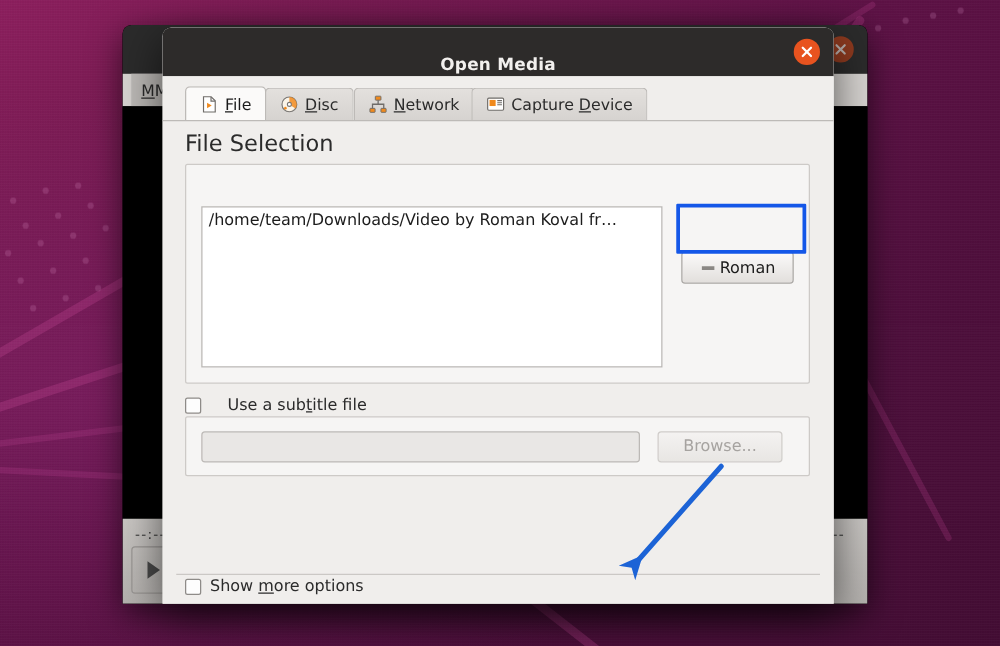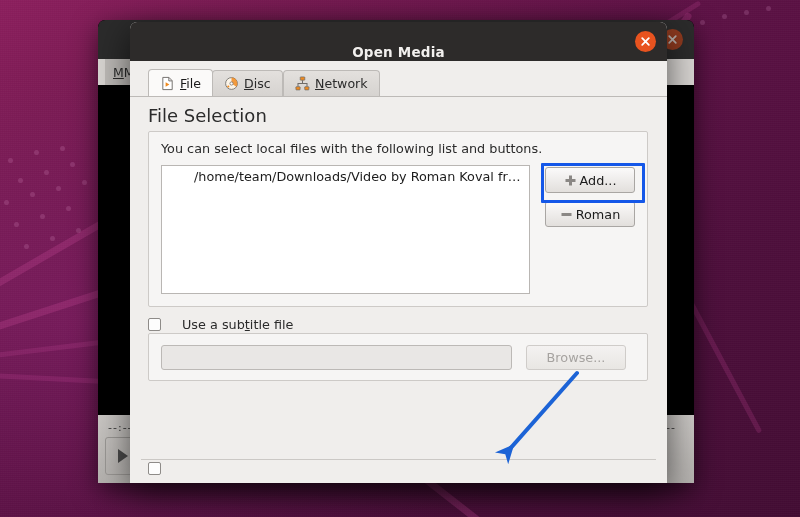--- a/index.html
+++ b/index.html
@@ -190,21 +190,20 @@
   #file-hint {
     position: absolute; left: 12px; top: 9px;
     font-size: 12.8px; color: #2b2b2b;
   }
   #file-list {
     position: absolute; left: 12px; top: 33px;
     width: 369px; height: 129px;
     background: #ffffff;
     border: 1px solid #b9b6b3;
     box-sizing: border-box;
-    padding-left: 27px;
   }
   #file-list-row {
     padding: 3px 5px 0 5px;
     font-size: 12.8px; color: #1c1c1c;
     white-space: nowrap; overflow: hidden;
     cursor: pointer;
   }
 
   .side-btn {
     position: absolute;
@@ -400,37 +399,38 @@
       <div class="tab" style="left:153px;justify-content:space-between;">
         <svg class="tab-icon" viewBox="0 0 16 16" aria-hidden="true">
           <rect x="5.6" y="1" width="4.8" height="3.4" rx=".5" fill="#f08a1e" stroke="#6f6c69" stroke-width=".8"></rect>
           <rect x="1" y="11.4" width="4.4" height="3.4" rx=".5" fill="#f08a1e" stroke="#6f6c69" stroke-width=".8"></rect>
           <rect x="10.4" y="11.4" width="4.4" height="3.4" rx=".5" fill="#f08a1e" stroke="#6f6c69" stroke-width=".8"></rect>
           <path d="M8 4.5 v3.3 M3.2 11.3 v-3.4 h9.6 v3.4" fill="none" stroke="#6f6c69" stroke-width="1.1"></path>
         </svg>
         <span><u>N</u>etwork</span>
       </div>
 
+      <div class="tab" style="left:247px;">
+        <svg class="tab-icon" viewBox="0 0 16 16" aria-hidden="true">
+          <rect x="1.2" y="2.6" width="13.6" height="10.4" rx="1" fill="#ffffff" stroke="#6f6c69" stroke-width="1"></rect>
+          <rect x="2.8" y="4.2" width="5.2" height="5.2" fill="#f08a1e"></rect>
+          <path d="M9.4 4.8 h4 M9.4 6.6 h4 M9.4 8.4 h4" stroke="#6f6c69" stroke-width=".9"></path>
+        </svg>
+        <span>Capture <u>D</u>evice</span>
+      </div>
     </div>
 
     <div id="file-group-title">File Selection</div>
 
     <div id="file-group">
-      <div id="file-hint">You can select local files with the following list and buttons.</div>
 
       <div id="file-list">
         <div id="file-list-row">/home/team/Downloads/Video by Roman Koval fr…</div>
       </div>
 
-      <div class="side-btn" id="btn-add">
-        <svg width="13" height="13" viewBox="0 0 13 13" aria-hidden="true">
-          <path d="M6.5 1.5 v10 M1.5 6.5 h10" stroke="#8a8784" stroke-width="3" stroke-linecap="butt"></path>
-        </svg>
-        <span>Add...</span>
-      </div>
 
       <div class="side-btn" id="btn-remove">
         <svg width="13" height="13" viewBox="0 0 13 13" aria-hidden="true">
           <path d="M1.5 6.5 h10" stroke="#8a8784" stroke-width="3" stroke-linecap="butt"></path>
         </svg>
         <span>Roman</span>
       </div>
 
       <div id="add-highlight"></div>
     </div>
@@ -444,20 +444,21 @@
       <div id="sub-input"></div>
       <div id="btn-browse">
         <span>Browse...</span>
       </div>
     </div>
 
     <div id="dlg-separator"></div>
 
     <div id="show-more-row">
       <span class="checkbox"></span>
+      <span>Show <u>m</u>ore options</span>
     </div>
 
   </div>
 </div>
 
 <svg id="annotation-arrow" viewBox="0 0 800 517" aria-hidden="true">
   <defs>
     <marker id="arrowhead" markerWidth="5" markerHeight="5" refX="2.2" refY="2.5" orient="auto" markerUnits="strokeWidth">
       <path d="M5,0.3 L0.2,2.5 L5,4.7 L3.6,2.5 Z" fill="#1c63d6"></path>
     </marker>

